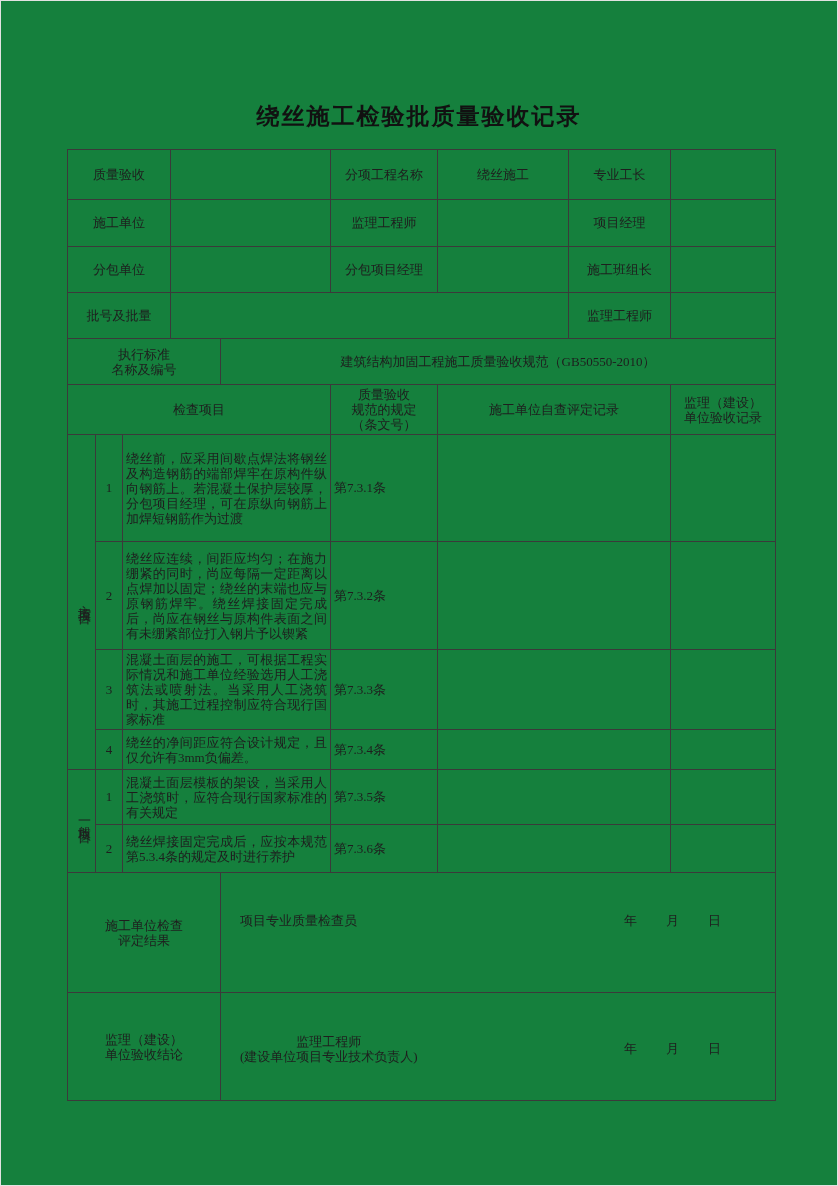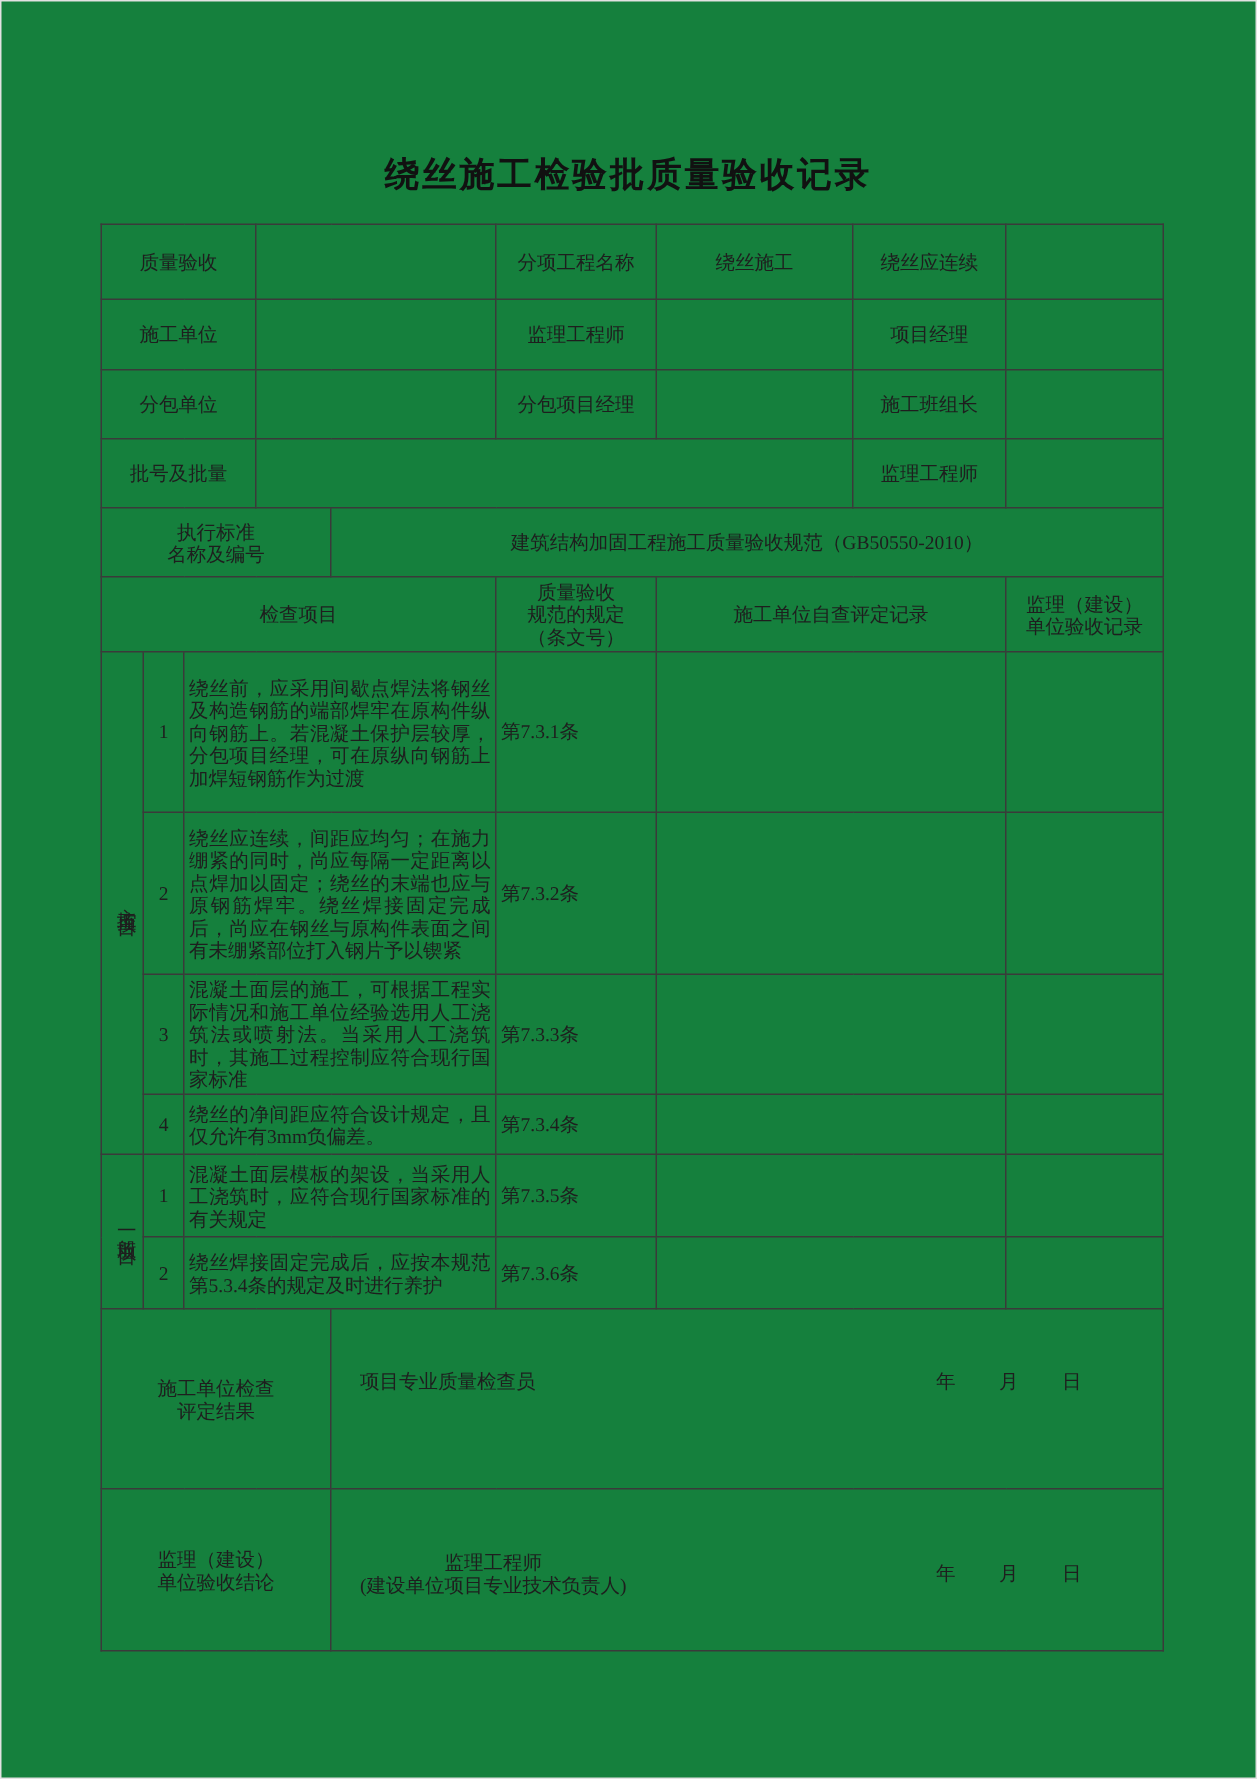--- a/index.html
+++ b/index.html
@@ -88,21 +88,21 @@
         <col style="width:102px">
         <col style="width:105px">
     </colgroup>
 
     <tbody>
         <tr style="height:50px">
       <td class="lbl" colspan="3">质量验收</td>
       <td class="val" colspan="2"></td>
       <td class="lbl">分项工程名称</td>
       <td class="lbl">绕丝施工</td>
-      <td class="lbl">绕丝应连续</td>
+      <td class="lbl">专业工长</td>
       <td class="val"></td>
     </tr>
 
     <tr style="height:47px">
       <td class="lbl" colspan="3">施工单位</td>
       <td class="val" colspan="2"></td>
       <td class="lbl">监理工程师</td>
       <td class="val"></td>
       <td class="lbl">项目经理</td>
       <td class="val"></td>

